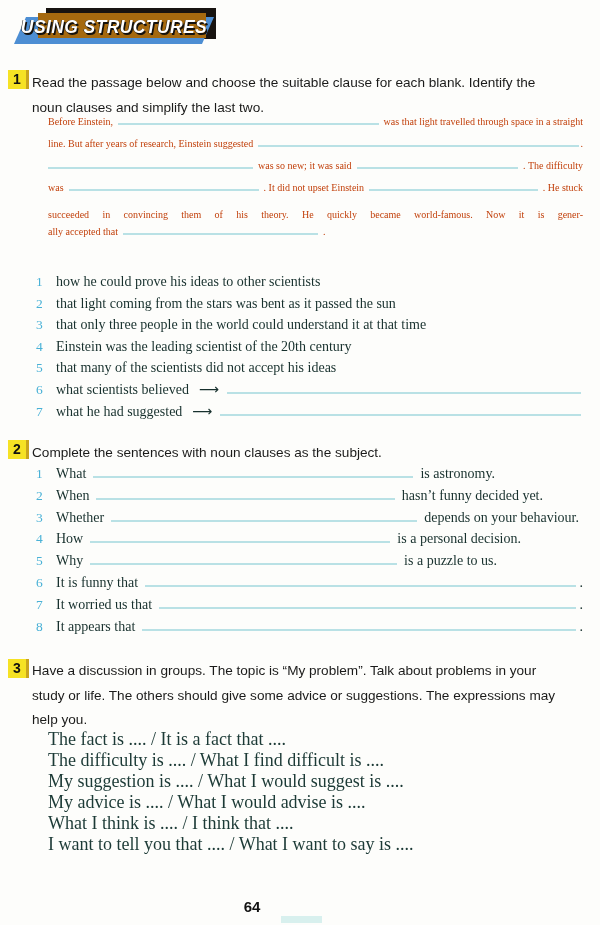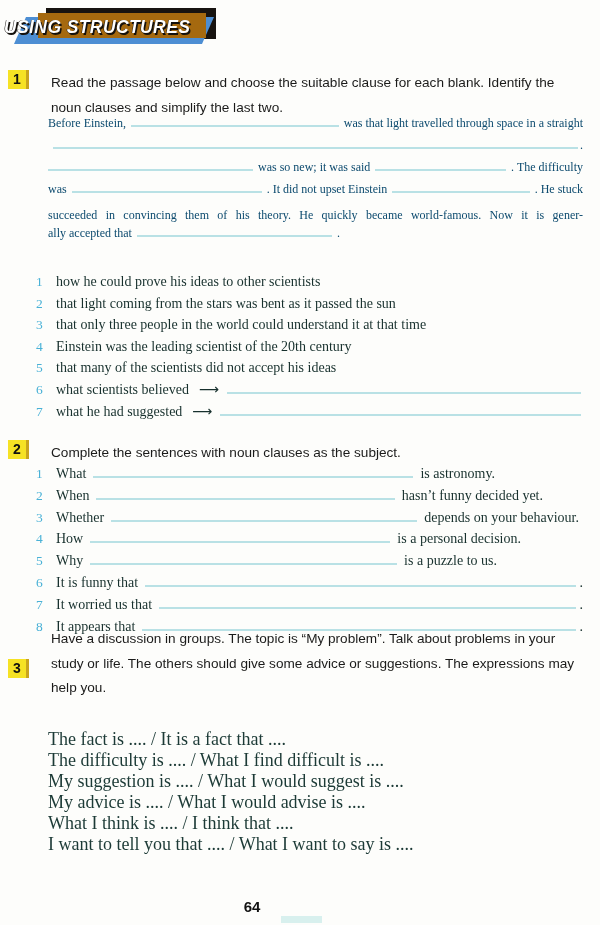--- a/index.html
+++ b/index.html
@@ -1,41 +1,41 @@
 <!DOCTYPE html>
 <html><head>
 <meta charset="utf-8">
 <style>
   html,body{margin:0;padding:0;}
   body{width:600px;height:925px;background:#fff;overflow:hidden;}
   .page{position:absolute;left:0;top:0;width:600px;height:925px;background:#fdfdfb;
         font-family:"Liberation Sans",sans-serif;color:#1b1b1a;}
 
   
-  .hdr{position:absolute;left:8px;top:6px;width:230px;height:46px;}
+  .hdr{position:absolute;left:8px;top:6px;width:230px;height:46px;text-align:center;}
   .hdr-black{position:absolute;left:38px;top:2px;width:170px;height:31px;background:#171310;}
   .hdr-blue{position:absolute;left:18px;top:11px;width:188px;height:27px;background:#4d8ed3;
             transform:skewX(-24deg);transform-origin:top left;}
   .hdr-brown{position:absolute;left:30px;top:7px;width:168px;height:25px;background:#a5690f;}
   .hdr-title{position:absolute;left:-4px;top:11px;width:220px;white-space:nowrap;
              font:italic 800 17.5px "Liberation Sans",sans-serif;color:#ffffff;
              letter-spacing:.4px;text-shadow:1.5px 1.5px 0 #14110d, -0.5px -0.5px 0 #14110d;}
 
   
   .badge{position:absolute;left:8px;width:18px;height:19px;background:#f6e224;
          border-right:3px solid #c9a41d;color:#101010;text-align:center;
          font:700 14px/19px "Liberation Sans",sans-serif;}
 
   
   .instr{position:absolute;left:32px;font-size:13.6px;line-height:25px;color:#1b1b1a;}
-  .instr span{display:block;white-space:nowrap;margin-left:19px;}
+  .instr span{display:block;white-space:nowrap;}
 
   
   .passage{position:absolute;left:48px;top:116px;width:535px;font-family:"Liberation Serif",serif;
-           color:#0c4a6e;font-size:12px;}
+           color:#c2410c;font-size:10px;}
   .prow{display:flex;align-items:baseline;height:22px;white-space:nowrap;}
   .pjust{height:22px;line-height:22px;text-align:justify;text-align-last:justify;white-space:normal;}
   .bl{flex:1 1 auto;height:0;border-bottom:2px solid #b9e1e5;margin:0 5px;min-width:20px;}
   .bl.end{margin-right:2px;}
   .blfix{flex:0 0 auto;}
 
   
   .nlist{position:absolute;left:36px;width:547px;font-size:14px;}
   .nrow{display:flex;align-items:baseline;font-family:"Liberation Serif",serif;color:#17302d;}
   .num{flex:0 0 20px;color:#49b1d6;font-family:"Liberation Serif",serif;font-size:13.5px;}
@@ -75,20 +75,21 @@
     <span>noun clauses and simplify the last two.</span>
   </div>
 
   <div class="passage">
     <div class="prow">
       <span>Before Einstein,</span>
       <span class="bl"></span>
       <span>was that light travelled through space in a straight</span>
     </div>
     <div class="prow">
+      <span>line. But after years of research, Einstein suggested</span>
       <span class="bl end"></span>
       <span>.</span>
     </div>
     <div class="prow">
       <span class="bl blfix" style="flex-basis:205px;margin-left:0"></span>
       <span>was so new; it was said</span>
       <span class="bl"></span>
       <span>. The difficulty</span>
     </div>
     <div class="prow">
@@ -196,21 +197,21 @@
     </div>
     <div class="nrow l2">
       <span class="num">8</span>
       <span class="lbl">It appears that</span>
       <span class="bl end"></span>
       <span class="tail">.</span>
     </div>
   </div>
 
   <div class="badge" style="top:659px">3</div>
-  <div class="instr" style="top:627px;line-height:24.6px">
+  <div class="instr" style="top:659px;line-height:24.6px">
     <span>Have a discussion in groups. The topic is “My problem”. Talk about problems in your</span>
     <span>study or life. The others should give some advice or suggestions. The expressions may</span>
     <span>help you.</span>
   </div>
 
   <div class="expr">
     <span>The fact is ....  / It is a fact that ....</span>
     <span>The difficulty is .... / What I find difficult is ....</span>
     <span>My suggestion is .... / What I would suggest is ....</span>
     <span>My advice is .... / What I would advise is ....</span>

